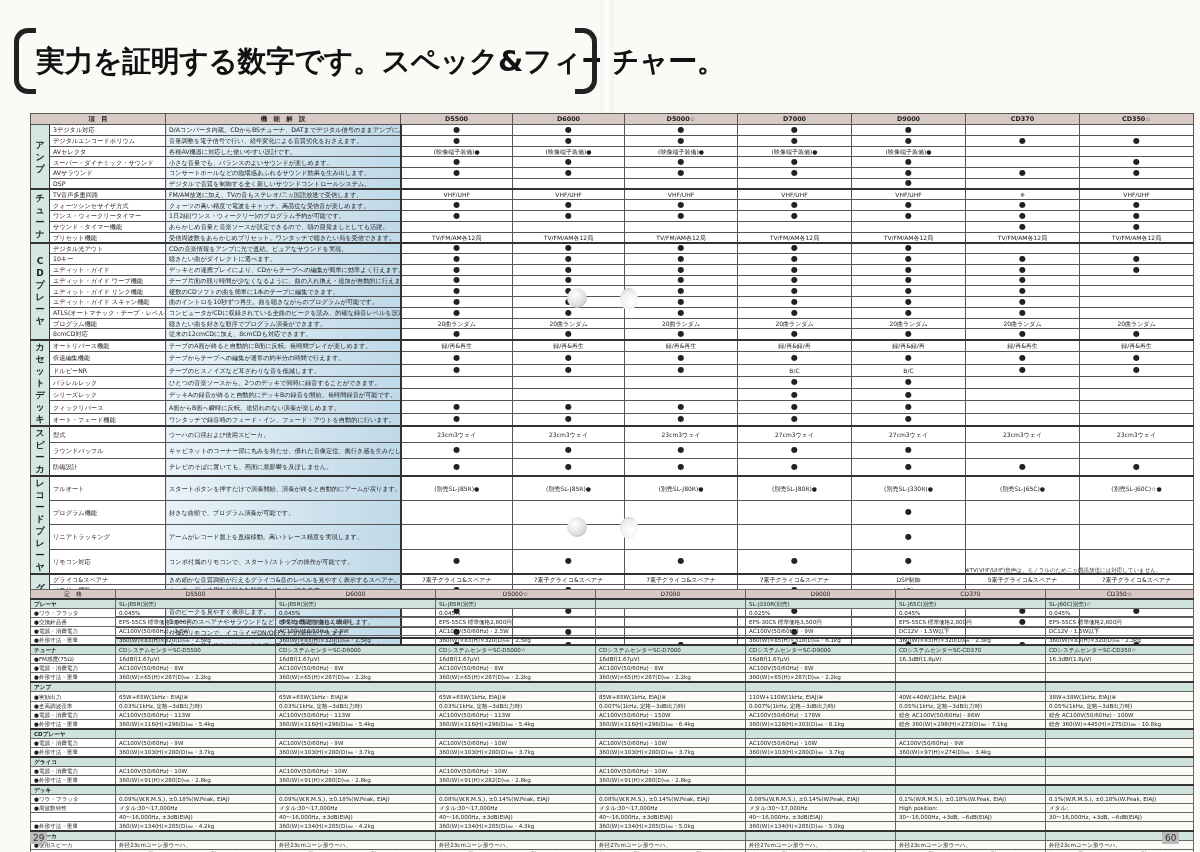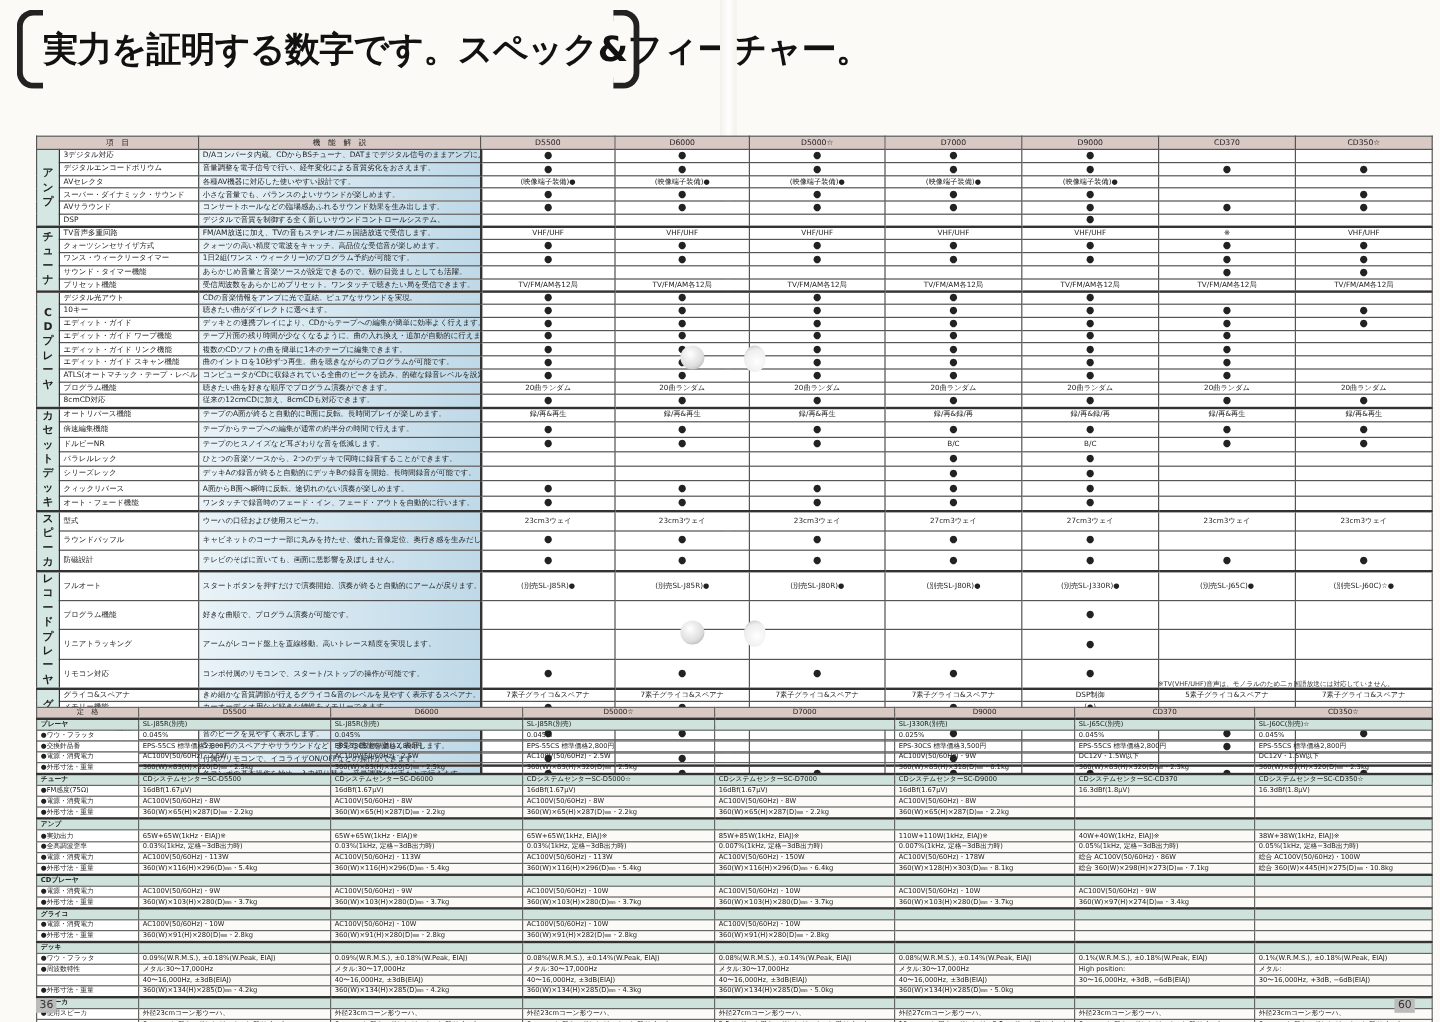--- a/index.html
+++ b/index.html
@@ -1,27 +1,27 @@
 <!DOCTYPE html>
 <html><head>
 <meta charset="utf-8">
 <style>
 *{box-sizing:border-box;margin:0;padding:0}
 body{width:1200px;height:852px;background:#fbfaf6;font-family:"DejaVu Sans",sans-serif;color:#222;position:relative;overflow:hidden}
-.title-wrap{position:absolute;left:14px;top:8px;width:519px;height:68px}
+.title-wrap{position:absolute;left:14px;top:28px;width:583px;height:68px}
 .br{position:absolute;top:0;width:22px;height:66px;border:5px solid #222}
 .br.l{left:0;border-right:none;border-radius:14px 0 0 14px}
 .br.r{right:0;border-left:none;border-radius:0 14px 14px 0}
 .title{position:absolute;left:22px;top:14px;font-size:29px;font-weight:bold;letter-spacing:-0.5px;color:#111;white-space:nowrap}
 .seam{position:absolute;left:600px;top:0;width:14px;height:852px;background:linear-gradient(90deg,#f3f1ea,#fefefe,#f3f1ea)}
 
 table{border-collapse:collapse;table-layout:fixed}
 #feat{position:absolute;left:30px;top:113px;width:1163px;font-size:6.2px}
 #feat td,#feat th{border:1px solid #555;height:10.75px;line-height:9px;white-space:nowrap;overflow:hidden;padding:0 3px}
-#feat th{background:#d9c9c4;font-weight:normal;font-size:6.4px;height:11px}
+#feat th{background:#d9c9c4;font-weight:bold;font-size:6.4px;height:11px}
 #feat td.cat{background:#d5e7e2;text-align:center;font-size:9px;font-weight:bold;white-space:normal;line-height:12px;padding:0 2px;border-right:1px solid #333}
 #feat td.item{background:#fff}
 #feat td.desc{background:linear-gradient(90deg,#e9f3f8,#bfd9e8);border-right:2px solid #333}
 #feat td.v{text-align:center;background:#fff;font-size:6px}
 #feat tr.sep td{border-top:2px solid #333}
 #feat td.v.dot{font-size:8px;line-height:8px}
 .note{position:absolute;left:965px;top:567px;font-size:5.5px;color:#333;white-space:nowrap}
 
 #spec{position:absolute;left:30px;top:589px;width:1163px;font-size:5.6px}
 #spec td,#spec th{border:1px solid #666;height:9.1px;line-height:8px;white-space:nowrap;overflow:hidden;padding:0 3px}
@@ -839,14 +839,14 @@
         <td>6cmコーン形ミッドレンジ、ホーン形ツイータ</td>
       </tr>
     </tbody>
 </table>
 
 <div class="hole" style="left:567px;top:288px"></div>
 <div class="hole2" style="left:620px;top:288px"></div>
 <div class="hole" style="left:567px;top:517px"></div>
 <div class="hole2" style="left:620px;top:517px"></div>
 
-<div class="pg" style="left:30px">36</div>
+<div class="pg" style="left:30px">29</div>
 <div class="pg" style="left:1162px">60</div>
 
 </body></html>

